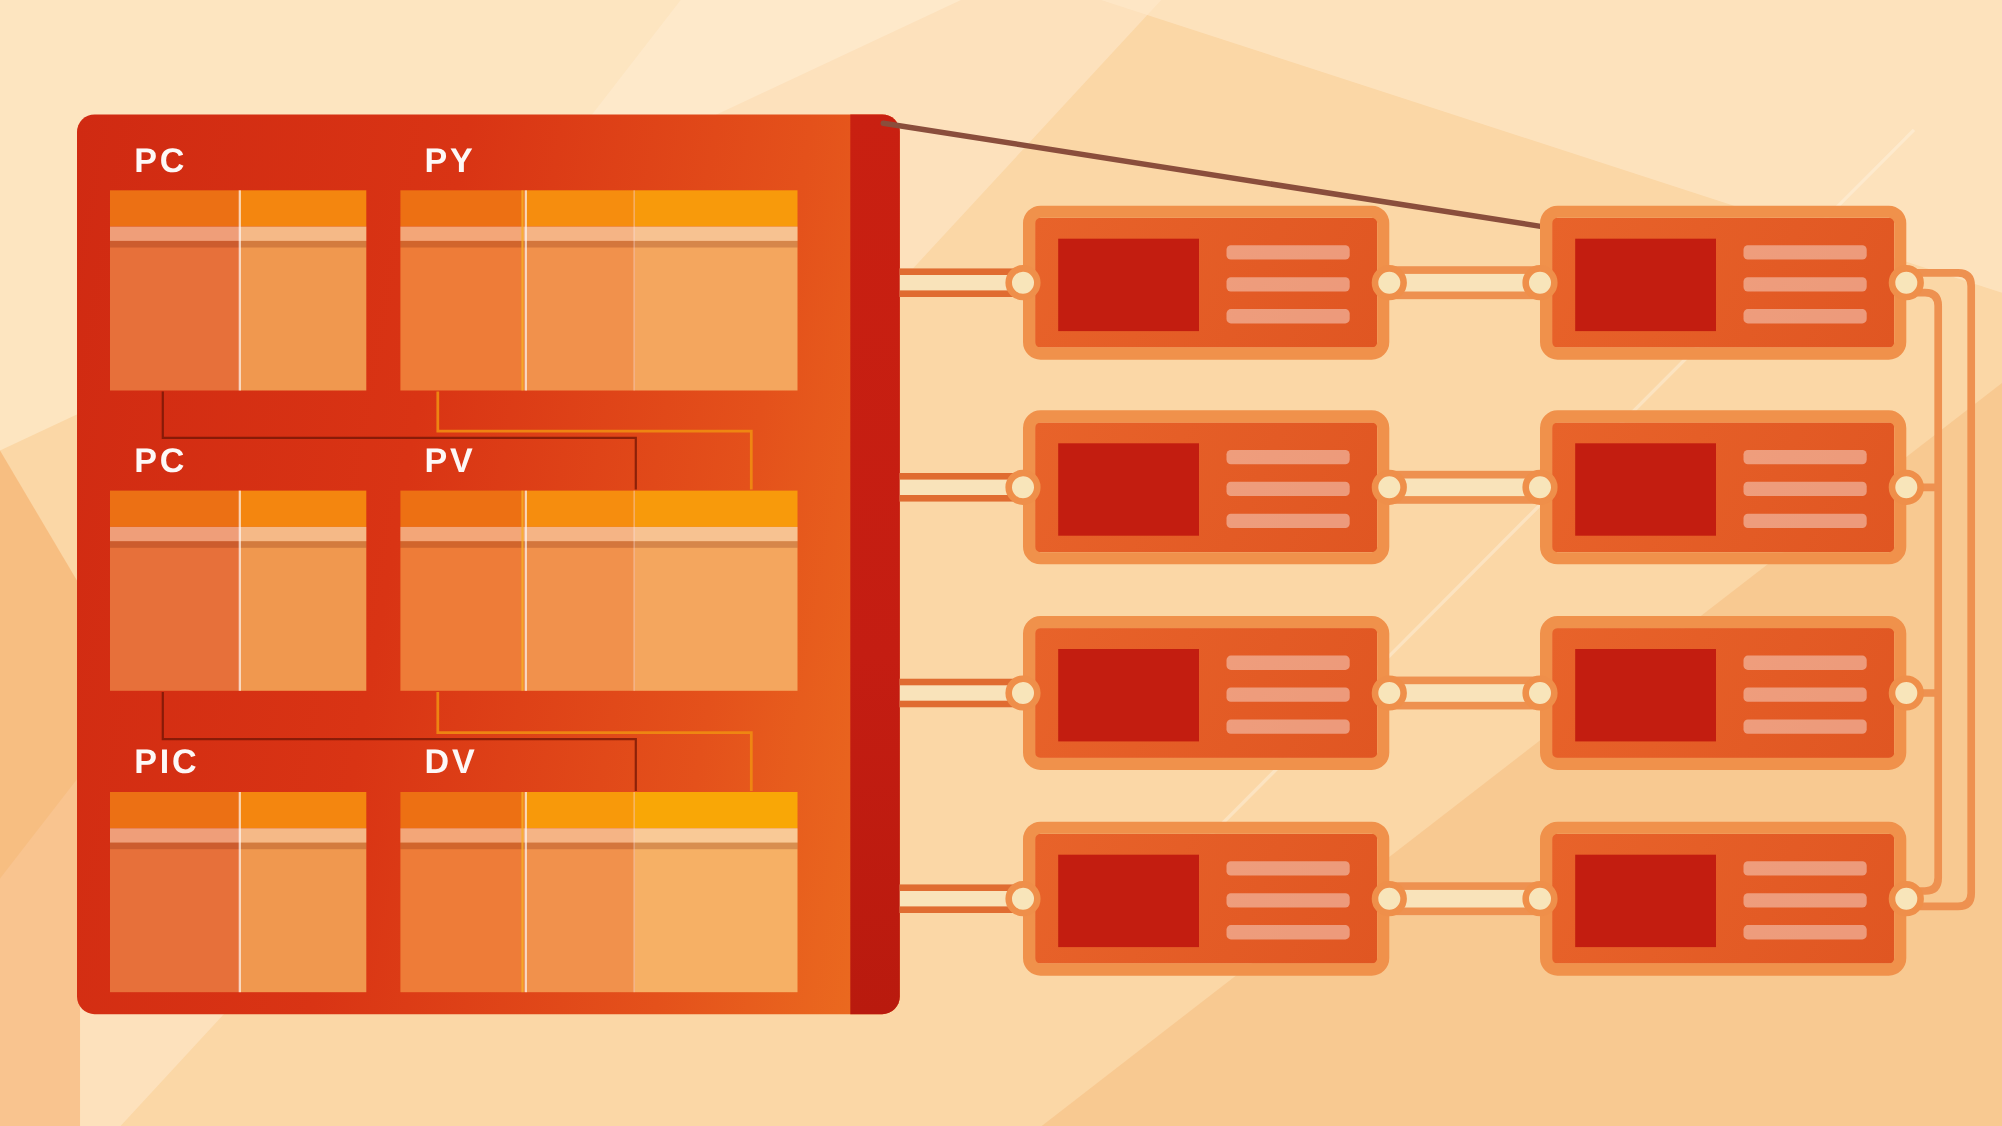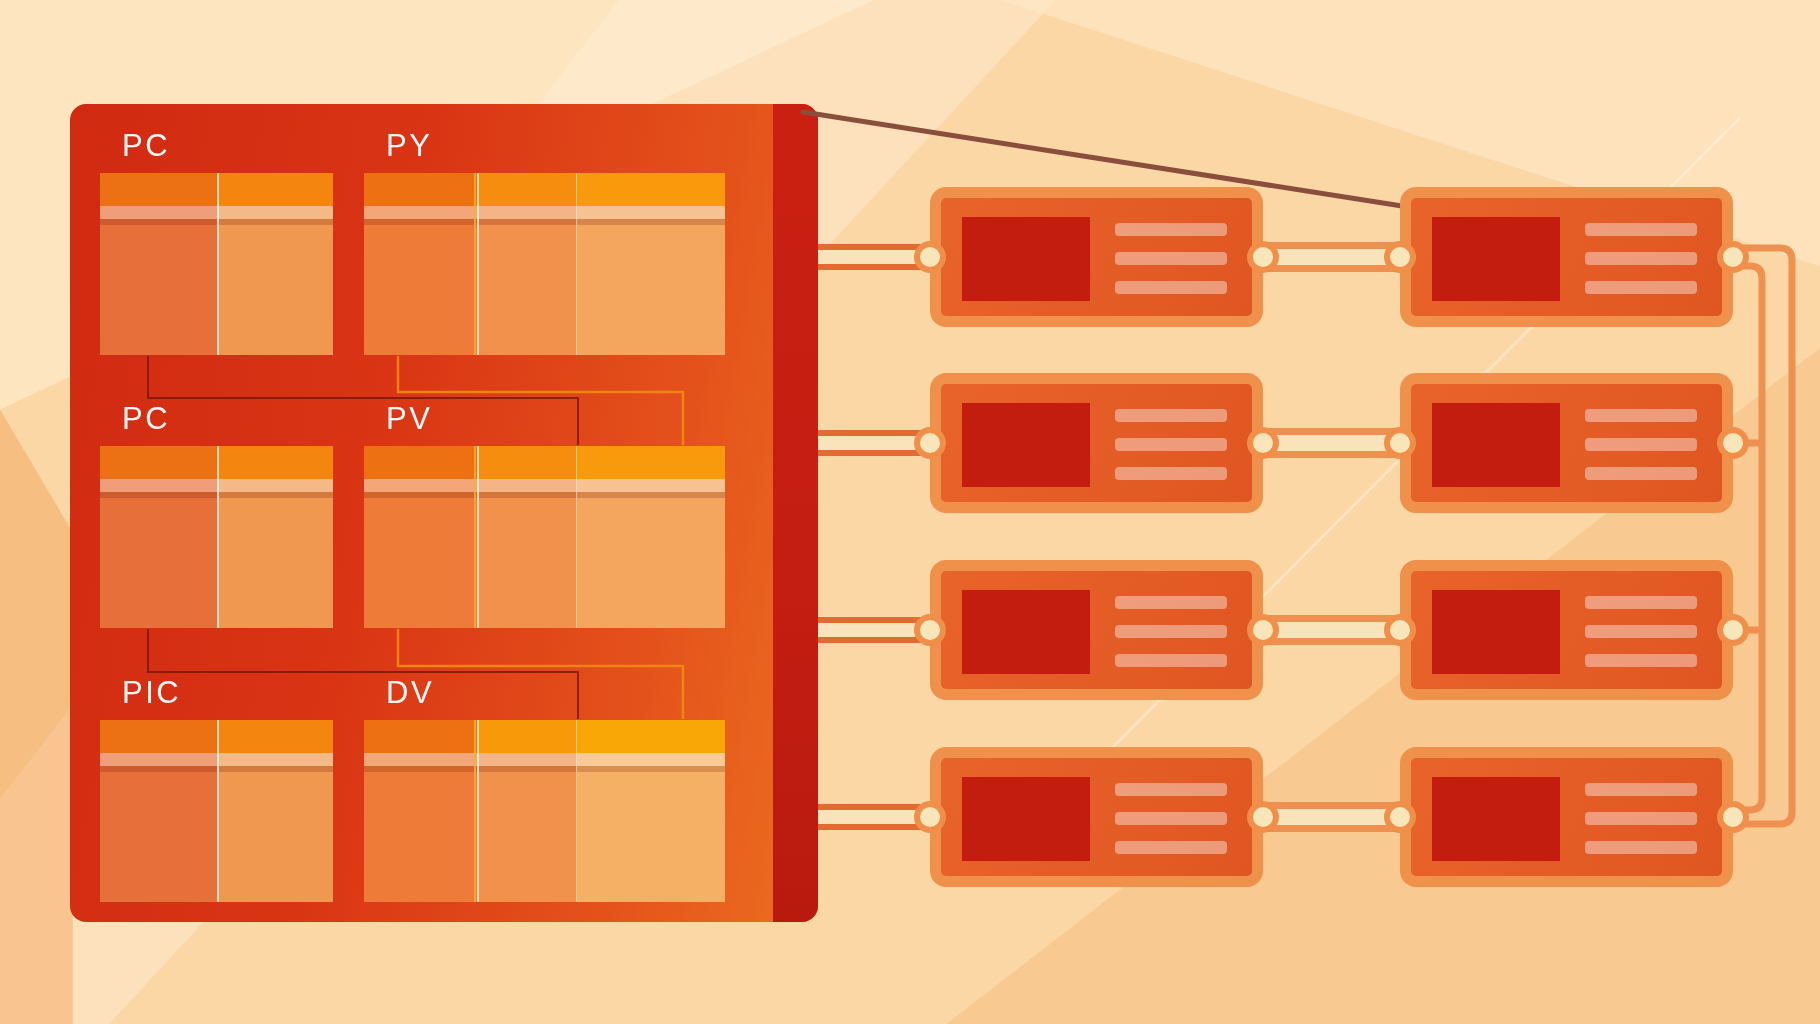--- a/index.html
+++ b/index.html
@@ -12,21 +12,21 @@
   .p3{background:rgba(255,234,204,.6);clip-path:polygon(55% 0,100% 0,100% 26%);}
   .p4{background:rgba(242,166,92,.28);clip-path:polygon(100% 34%,100% 100%,52% 100%);}
   .p5{background:rgba(243,152,74,.4);clip-path:polygon(0 40%,4% 52%,4% 100%,0 100%);}
 
   
   .panel{position:absolute;left:70px;top:104px;width:748px;height:818px;border-radius:16px;
          background:linear-gradient(100deg,#d02a12 0%,#d93414 40%,#e4511b 75%,#ec6f20 100%);}
   .spine{position:absolute;right:0;top:0;width:45px;height:100%;
          border-radius:0 16px 16px 0;
          background:linear-gradient(180deg,#c92011 0%,#c41d12 60%,#b91a0e 100%);}
-  .wlabel{position:absolute;color:#ffffff;font-size:31px;font-weight:400;letter-spacing:2.5px;opacity:.97;}
+  .wlabel{position:absolute;color:#ffffff;font-size:31px;font-weight:700;letter-spacing:2.5px;opacity:.97;}
   .window{position:absolute;width:233px;height:182px;}
   .window .hdr{position:absolute;left:0;top:0;width:100%;height:33px;}
   .window .st-light{position:absolute;left:0;top:33px;width:100%;height:13px;background:rgba(255,255,255,.32);}
   .window .st-dark{position:absolute;left:0;top:46px;width:100%;height:6px;background:rgba(110,25,5,.22);}
   .window .body{position:absolute;left:0;top:33px;width:100%;bottom:0;}
   .seg{position:absolute;top:0;height:100%;}
   .split{position:absolute;top:0;height:100%;width:2px;background:rgba(255,255,255,.7);}
   .split.gold{box-shadow:-3px 0 0 rgba(247,178,37,.8);}
   
   .wa .hdr .seg.l{left:0;width:118px;background:#ec7014;}

